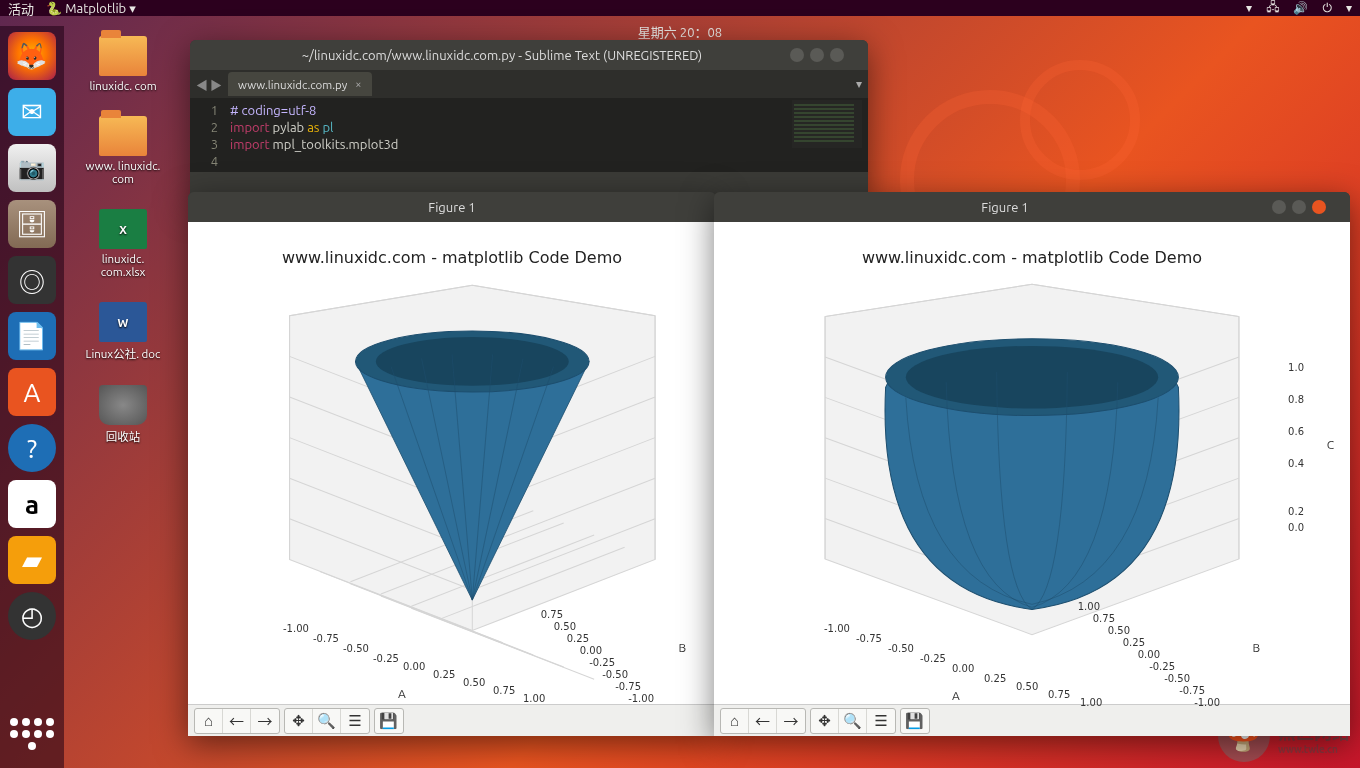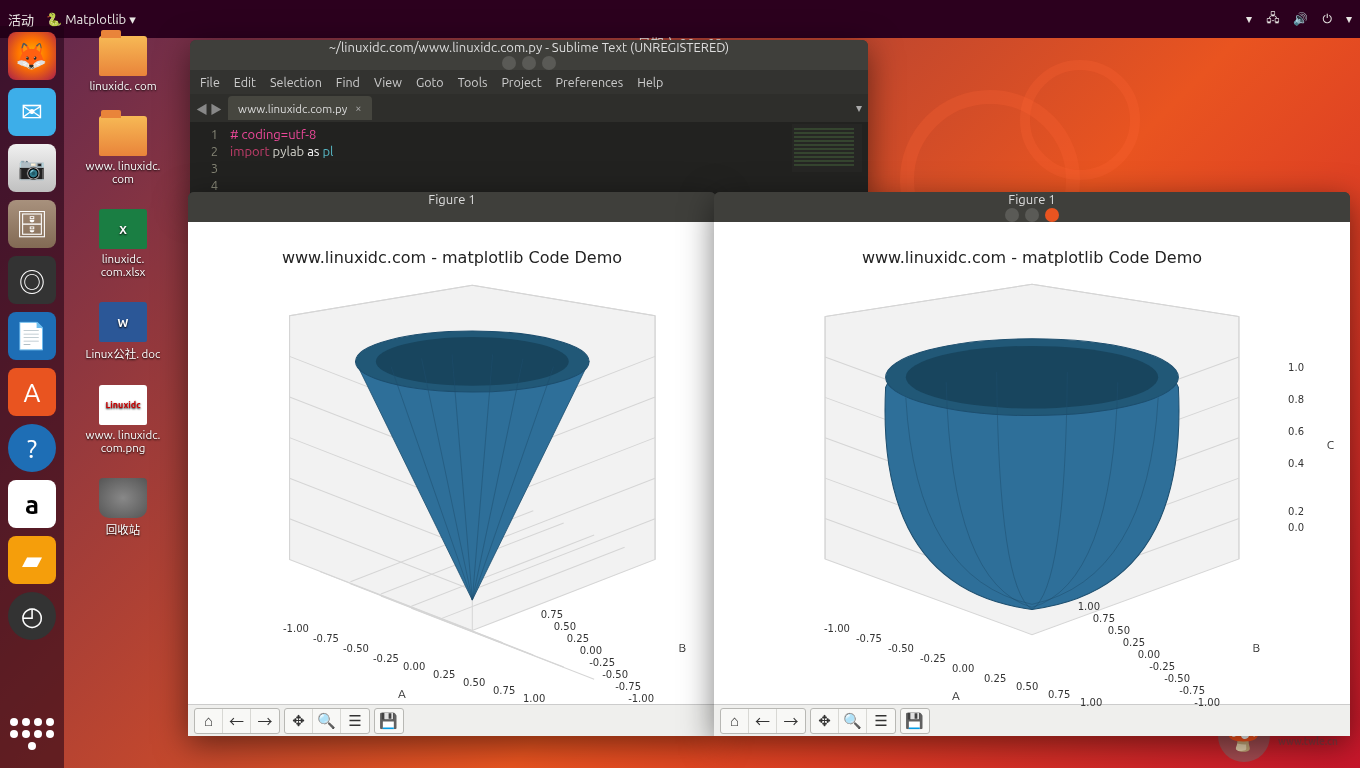--- a/index.html
+++ b/index.html
@@ -1,19 +1,19 @@
 <!DOCTYPE html>
 <html><head>
 <meta charset="utf-8">
 <style>
 * { margin: 0; padding: 0; box-sizing: border-box; font-family: "Ubuntu", "Noto Sans CJK SC", sans-serif; }
 body { width: 1360px; height: 768px; background: linear-gradient(135deg, #5e2750 0%, #e95420 60%, #c7162b 100%); overflow: hidden; position: relative; }
 
 
-.topbar { height: 38px; background: #2c001e; color: #e8e6e3; display: flex; align-items: center; font-size: 13px; padding: 0 8px; }
+.topbar { height: 16px; background: #2c001e; color: #e8e6e3; display: flex; align-items: center; font-size: 13px; padding: 0 8px; }
 .topbar .left { display: flex; gap: 12px; align-items: center; }
 .topbar .center { position: absolute; left: 50%; transform: translateX(-50%); margin-top: 47px; }
 .topbar .right { margin-left: auto; display: flex; gap: 14px; align-items: center; }
 .topbar .right span { display: inline-block; }
 .topbar .icon { font-size: 12px; }
 
 
 .launcher { position: absolute; left: 0; top: 26px; bottom: 0; width: 64px; background: rgba(30,0,20,0.55); display: flex; flex-direction: column; align-items: center; padding-top: 6px; gap: 8px; }
 .launcher .item { width: 48px; height: 48px; border-radius: 8px; display: flex; align-items: center; justify-content: center; font-size: 26px; color: #fff; }
 .launcher .item.firefox { background: radial-gradient(circle at 50% 45%, #ffb400 0%, #ff7400 40%, #a81d4d 100%); }
@@ -35,62 +35,62 @@
 .dicon { width: 86px; display: flex; flex-direction: column; align-items: center; color: #fff; font-size: 11.5px; text-align: center; text-shadow: 0 1px 2px #000; }
 .dicon .ico { width: 48px; height: 40px; background: linear-gradient(#f7b955,#e9843a); border-radius: 3px 3px 2px 2px; position: relative; margin-bottom: 3px; }
 .dicon .ico.folder::before { content: ""; position: absolute; top: -6px; left: 2px; width: 20px; height: 8px; background: #e9843a; border-radius: 2px 2px 0 0; }
 .dicon .ico.xls { background: #1a7e43; color: #fff; display: flex; align-items: center; justify-content: center; font-weight: bold; }
 .dicon .ico.doc { background: #2b5797; color: #fff; display: flex; align-items: center; justify-content: center; font-weight: bold; }
 .dicon .ico.png { background: #fff; color: #c00; display: flex; align-items: center; justify-content: center; font-size: 9px; font-weight: bold; }
 .dicon .ico.trash { background: radial-gradient(#888,#555); border-radius: 4px 4px 10px 10px; }
 
 
 .window { position: absolute; background: #3b3b37; border-radius: 6px 6px 0 0; box-shadow: 0 8px 32px rgba(0,0,0,0.5); overflow: hidden; }
-.titlebar { height: 30px; background: #3f3f3b; display: flex; align-items: center; padding: 0 24px; font-size: 13px; color: #ddd; flex-direction: column; }
+.titlebar { height: 30px; background: #3f3f3b; display: flex; align-items: center; padding: 0 24px; font-size: 13px; color: #ddd; }
 .titlebar .title { flex: 1; text-align: center; }
 .titlebar .winbtns { display: flex; gap: 6px; }
 .titlebar .winbtn { width: 14px; height: 14px; border-radius: 50%; background: #5a5a56; }
 .titlebar .winbtnx { width: 14px; height: 14px; border-radius: 50%; background: #e95420; }
 
 
 .sublime { left: 190px; top: 40px; width: 678px; height: 160px; z-index: 1; }
 .menu { height: 24px; background: #333330; display: flex; gap: 14px; padding: 0 10px; font-size: 12.5px; color: #ccc; align-items: center; }
 .tabrow { height: 28px; background: #2e2e2b; display: flex; align-items: center; padding: 0 6px; }
 .tabrow .navlr { display: flex; gap: 2px; margin-right: 6px; }
 .tabrow .navlr span { color: #888; font-size: 12px; }
 .tab { height: 24px; background: #46463f; border-radius: 4px 4px 0 0; display: flex; align-items: center; padding: 0 10px; gap: 8px; font-size: 11.5px; color: #ddd; }
 .tab .close { color: #aaa; font-size: 11px; }
 .tabrow .morev { margin-left: auto; color: #aaa; font-size: 12px; }
 .editor { background: #222220; font-family: "Consolas","Monaco",monospace; font-size: 13px; padding: 4px 0; line-height: 17px; position: relative; }
 .editor .gutter { position: absolute; left: 0; top: 4px; width: 36px; text-align: right; color: #858575; padding-right: 8px; }
 .editor .code { margin-left: 40px; color: #d0d0c8; }
 .kw-imp { color: #c23d6b; }
-.kw-as { color: #ffffff; text-align: right; }
+.kw-as { color: #eab308; text-align: right; }
 .mod { color: #d0d0c8; }
 .alias { color: #56b7c4; text-align: right; }
-.cmt { color: #ec4899; }
+.cmt { color: #c4b5fd; }
 .minimap { position: absolute; right: 6px; top: 2px; width: 70px; height: 48px; background: linear-gradient(#2a2a28,#2a2a28); opacity: 0.6; }
 .minimap::before { content: ""; display: block; width: 60px; height: 40px; margin: 2px; background: repeating-linear-gradient(0deg,#6a5,#6a5 2px,transparent 2px,transparent 4px); opacity: 0.4; }
 
 
 .figwin { background: #3b3b37; }
 .figwin .canvas { background: #fff; position: relative; }
 .toolbar { height: 32px; background: #efefed; border-top: 1px solid #ccc; display: flex; align-items: center; padding: 0 6px; gap: 4px; }
 .tgroup { display: flex; border: 1px solid #b8b8b4; border-radius: 3px; background: #f8f8f6; }
 .tbtn { width: 28px; height: 24px; display: flex; align-items: center; justify-content: center; font-size: 15px; color: #333; border-right: 1px solid #d8d8d4; }
 .tbtn:last-child { border-right: none; }
 .tgroup.single .tbtn { border: none; }
 
 .plot-title { position: absolute; left: 0; width: 100%; text-align: center; top: 26px; font-size: 16px; color: #222; font-family: "DejaVu Sans", sans-serif; }
 
 .ticklabel { position: absolute; font-size: 10px; color: #333; font-family: "DejaVu Sans", sans-serif; white-space: nowrap; }
 .axislabel { position: absolute; font-size: 12px; color: #333; }
 
 
-.watermark { position: absolute; right: 10px; bottom: 6px; color: rgba(80,80,80,0.6); font-size: 18px; font-weight: bold; display: flex; align-items: flex-start; gap: 8px; }
+.watermark { position: absolute; right: 10px; bottom: 6px; color: rgba(80,80,80,0.6); font-size: 18px; font-weight: bold; display: flex; align-items: center; gap: 8px; }
 .watermark .logo { width: 52px; height: 52px; border-radius: 50%; background: rgba(120,120,120,0.5); display: flex; align-items: center; justify-content: center; font-size: 28px; color: #fff; }
 .watermark .sub { display: block; font-size: 10px; color: rgba(80,80,80,0.5); }
 
 
 .bgring { position: absolute; border-radius: 50%; border: 14px solid rgba(255,100,50,0.25); }
 </style>
 </head>
 <body>
 
 <div class="bgring" style="width:180px;height:180px;right:280px;top:90px;"></div>
@@ -147,49 +147,33 @@
     </div>
   <div class="dicon">
       <div class="ico xls">X</div>
       <span>linuxidc. com.xlsx</span>
     </div>
   <div class="dicon">
       <div class="ico doc">W</div>
       <span>Linux公社. doc</span>
     </div>
   <div class="dicon">
-      <div class="ico png">Linuxidc</div>
-      <span>www. linuxidc. com.png</span>
-    </div>
-  <div class="dicon">
       <div class="ico trash"></div>
       <span>回收站</span>
     </div>
 </div>
 
 <div class="window sublime">
   <div class="titlebar">
     <div class="title">~/linuxidc.com/www.linuxidc.com.py - Sublime Text (UNREGISTERED)</div>
     <div class="winbtns">
       <div class="winbtn"></div>
       <div class="winbtn"></div>
       <div class="winbtn"></div>
     </div>
-  </div>
-  <div class="menu">
-    <span>File</span>
-    <span>Edit</span>
-    <span>Selection</span>
-    <span>Find</span>
-    <span>View</span>
-    <span>Goto</span>
-    <span>Tools</span>
-    <span>Project</span>
-    <span>Preferences</span>
-    <span>Help</span>
   </div>
   <div class="tabrow">
     <div class="navlr">
         <span>◀</span>
         <span>▶</span>
       </div>
     <div class="tab">
       <span>www.linuxidc.com.py</span>
       <span class="close">×</span>
     </div>
@@ -199,20 +183,21 @@
     <div class="minimap"></div>
     <div class="gutter">
       <div>1</div>
         <div>2</div>
         <div>3</div>
         <div>4</div>
     </div>
     <div class="code">
       <div><span class="cmt"># coding=utf-8</span></div>
       <div><span class="kw-imp">import</span> <span class="mod">pylab</span> <span class="kw-as">as</span> <span class="alias">pl</span></div>
+      <div><span class="kw-imp">import</span> <span class="mod">mpl_toolkits.mplot3d</span></div>
     </div>
   </div>
 </div>
 
 <div class="window figwin" style="left:188px; top:192px; width:528px; height:544px; z-index:2;">
   <div class="titlebar">
     <div class="title">Figure 1</div>
   </div>
   <div class="canvas" style="height:482px;">
     <div class="plot-title">www.linuxidc.com - matplotlib Code Demo</div>

